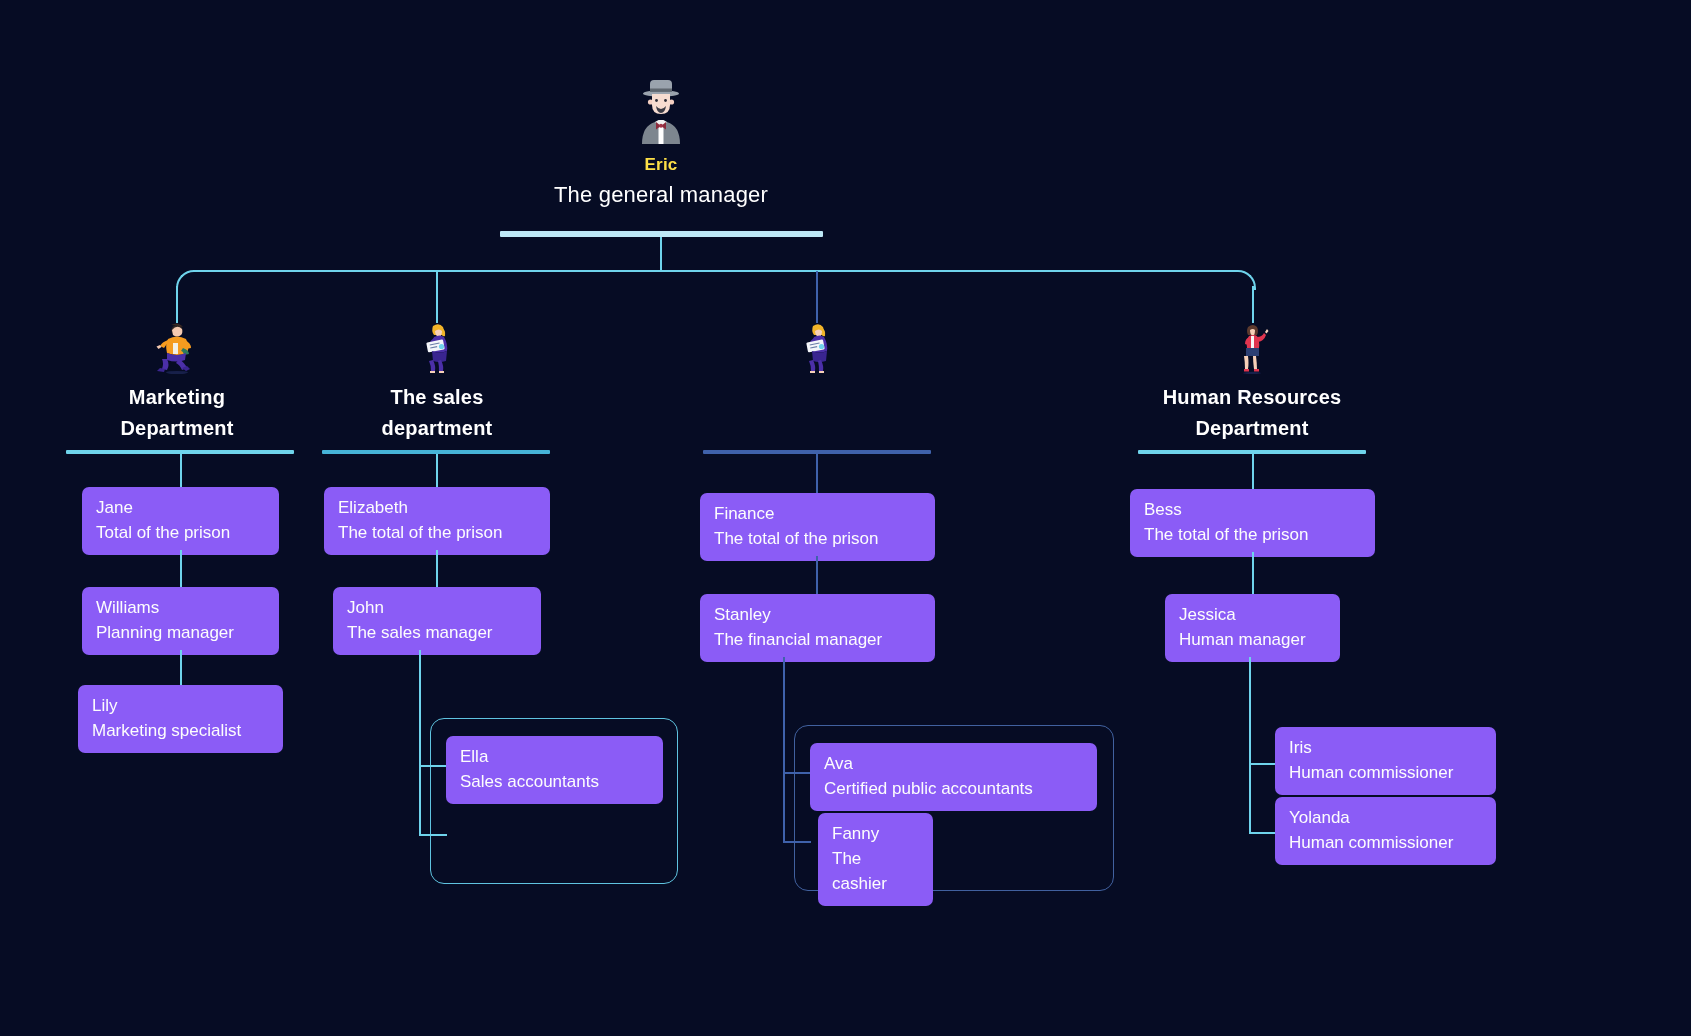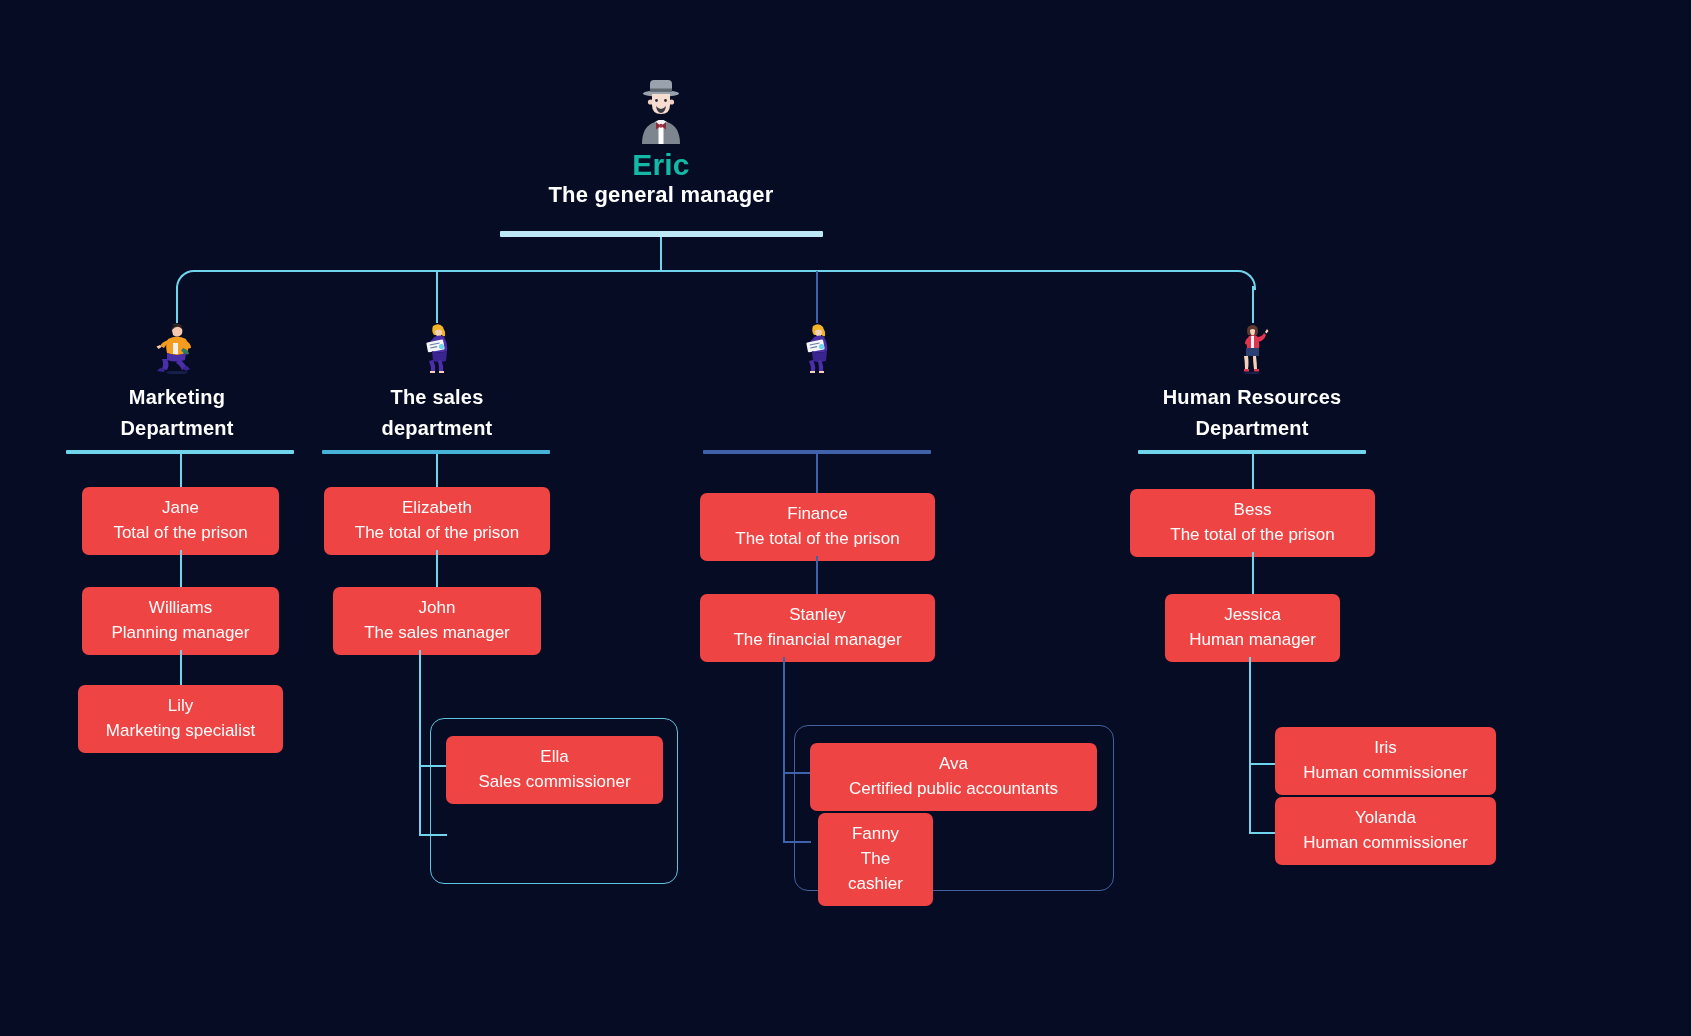--- a/index.html
+++ b/index.html
@@ -13,42 +13,41 @@
   #stage{position:absolute;left:0;top:0;width:1691px;height:1036px;}
 
   
   .root-wrap{
     position:absolute;left:531px;top:76px;width:260px;text-align:center;
   }
   .root-avatar{
     width:54px;height:68px;margin:0 auto 6px auto;position:relative;
   }
   .root-name{
-    font-size:30px;font-weight:bold;color:#14b8a6;line-height:30px;
+    font-size:17px;font-weight:bold;color:#fde047;line-height:30px;
     letter-spacing:.2px;
   }
   .root-title{
-    font-size:22px;font-weight:bold;color:#ffffff;line-height:30px;
+    font-size:22px;font-weight:normal;color:#ffffff;line-height:30px;
     letter-spacing:.2px;
   }
 
   
   .dept{position:absolute;text-align:center;}
   .dept-figure{width:44px;height:52px;margin:0 auto 8px auto;position:relative;}
   .dept-name{
     font-size:20px;font-weight:bold;color:#ffffff;line-height:31px;
     letter-spacing:.2px;white-space:pre-line;
   }
 
   
   .card{
     position:absolute;
-    background:#ef4444;
+    background:#8b5cf6;
     border-radius:7px;
-    text-align:center;
     box-sizing:border-box;
     padding:8px 14px 10px 14px;
     color:#ffffff;
   }
   .card .nm{font-size:17px;line-height:25px;color:#fdfdfd;}
   .card .rl{font-size:17px;line-height:25px;color:#fdfdfd;}
 
   
   .ln{position:absolute;background:#6fd4ec;}
   .ln.blue{background:#3f62ab;}
@@ -198,21 +197,21 @@
 
   <div class="ln" style="left:419px;top:650px;width:2px;height:186px;"></div>
 
   <div class="groupbox" style="left:430px;top:718px;width:248px;height:166px;"></div>
 
   <div class="ln" style="left:419px;top:765px;width:28px;height:2px;"></div>
   <div class="ln" style="left:419px;top:834px;width:28px;height:2px;"></div>
 
   <div class="card" style="left:446px;top:736px;width:217px;">
     <div class="nm">Ella</div>
-    <div class="rl">Sales commissioner</div>
+    <div class="rl">Sales accountants</div>
   </div>
 
   <div class="dept" style="left:697px;top:322px;width:240px;">
     <div class="dept-figure">
       <svg viewBox="0 0 44 52" width="44" height="52">
         <path d="M18 4 q6-4 10 1 q2 5-1 8 l-8 0 q-3-4-1-9z" fill="#f2b529"></path>
         <path d="M20 9 q4-3 7 0 q0 5-3 6 q-4-1-4-6z" fill="#f6d0b8"></path>
         <path d="M27 6 q4 2 3 8 q-2 1-3-1z" fill="#f2b529"></path>
         <path d="M19 15 q6-3 10 0 q4 7 3 14 q-8 3-15 0 q-1-8 2-14z" fill="#4b2fa8"></path>
         <path d="M19 16 q-5 3-5 8 l4 1 q0-4 2-5z" fill="#4b2fa8"></path>

